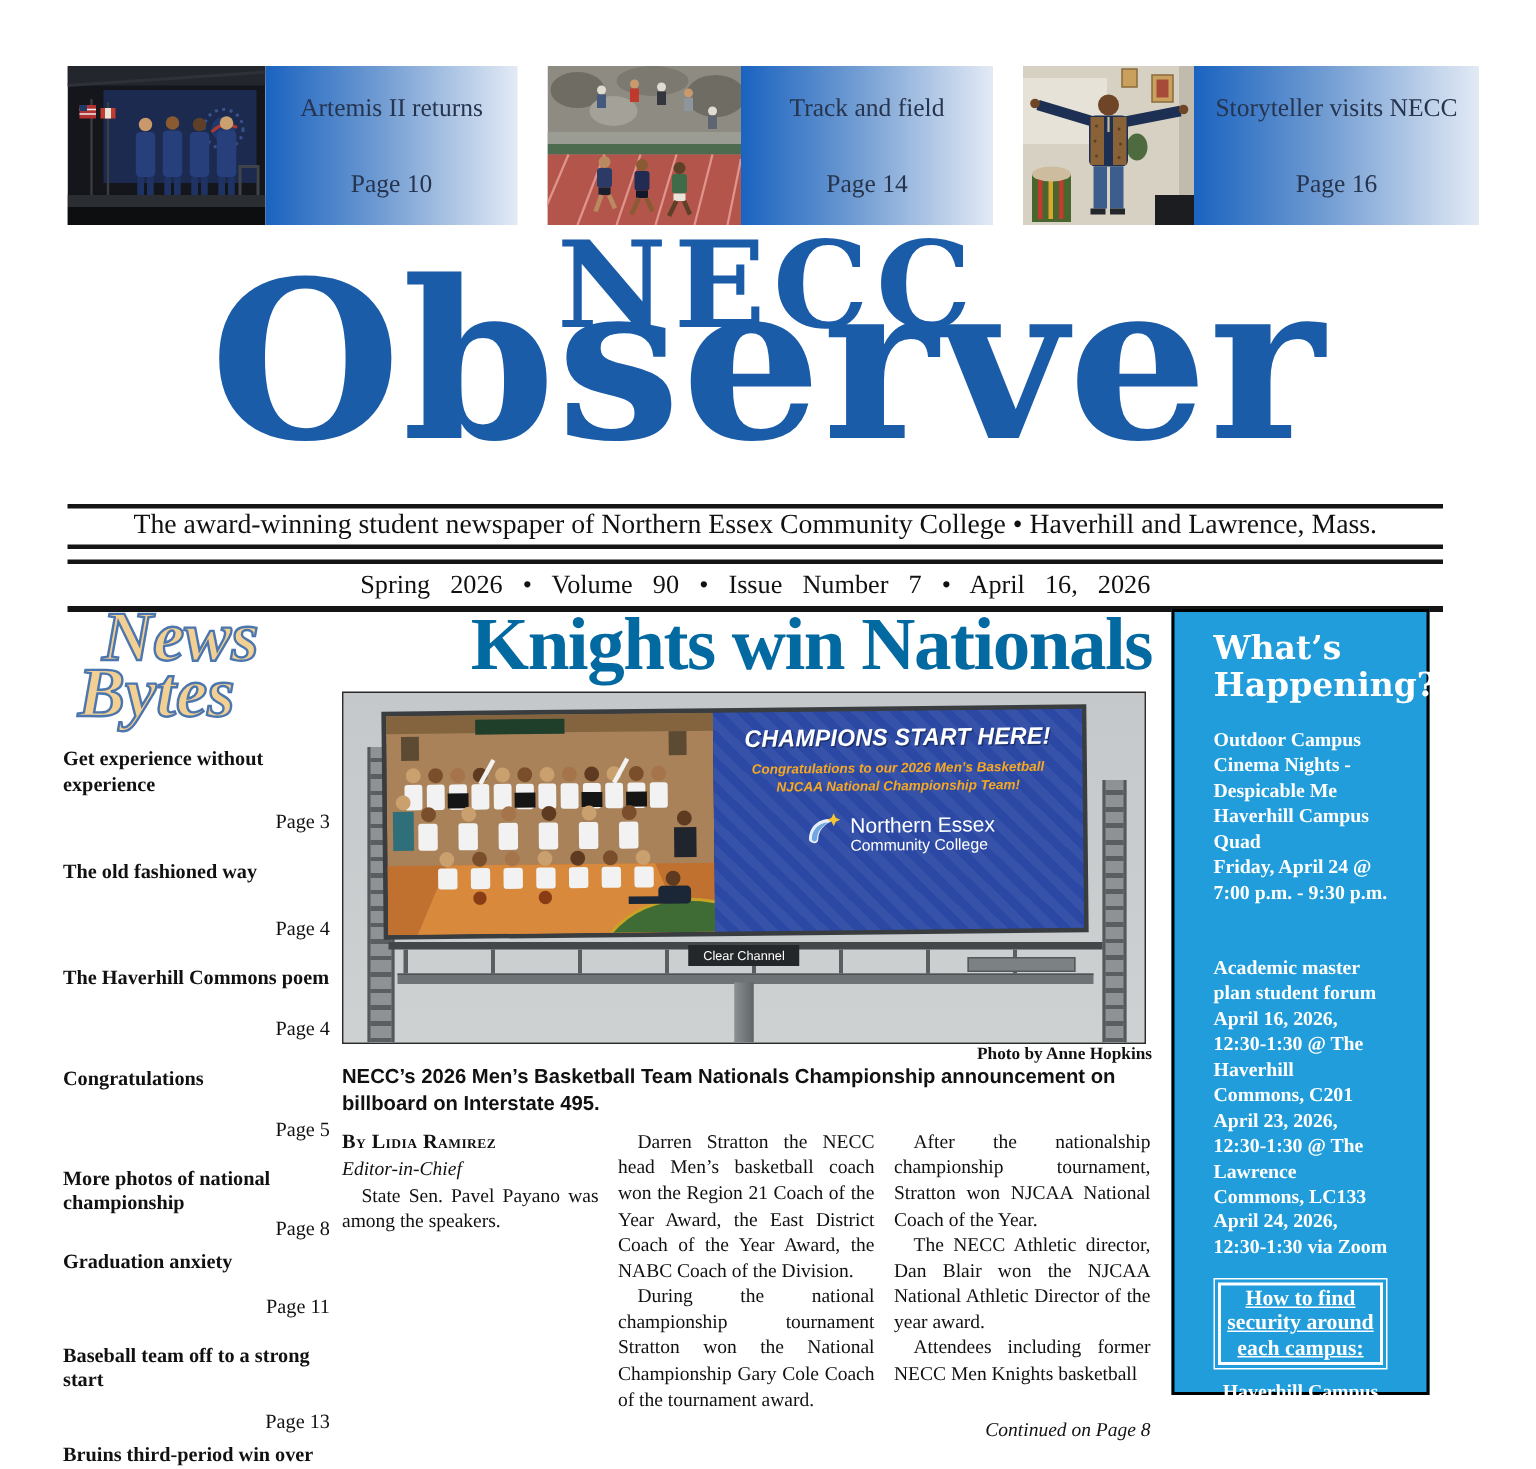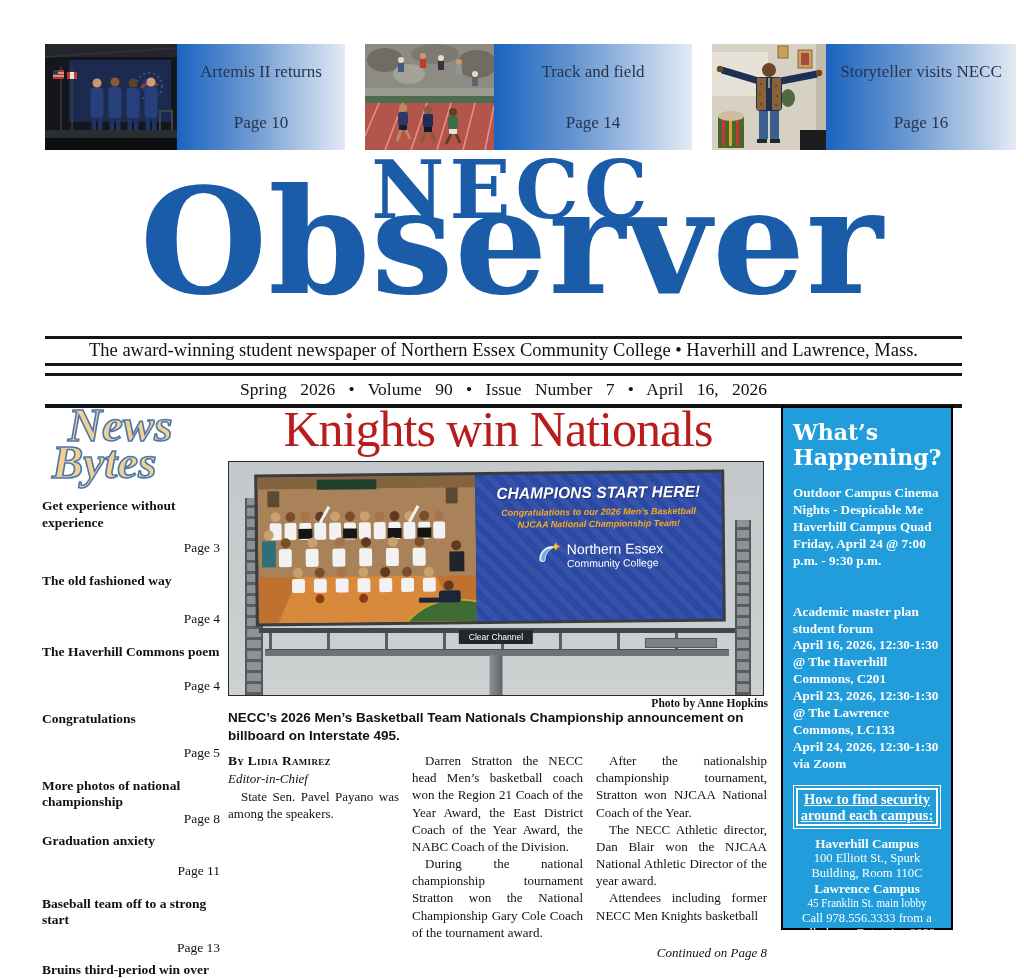--- a/index.html
+++ b/index.html
@@ -37,21 +37,21 @@
            -webkit-text-stroke:1.6px #4b76ae;line-height:.78;}
   .nb-l1{font-size:47px;margin-left:26px;}
   .nb-l2{font-size:47px;margin-left:10px;margin-top:0px;}
   .nb-list{margin-top:18px;}
   .nb-item{margin-bottom:17px;}
   .nb-title{font-weight:bold;font-size:13.5px;line-height:1.2;}
   .nb-page{text-align:right;font-size:13.5px;margin-top:9px;padding-right:4px;}
 
   
   .center{position:absolute;left:228px;top:404px;width:540px;}
-  .headline{font-weight:normal;font-size:50px;letter-spacing:-1px;text-align:center;line-height:1.02;color:#b91c1c;}
+  .headline{font-weight:bold;font-size:50px;letter-spacing:-1px;text-align:right;line-height:1.02;color:#0369a1;}
   .photo{position:relative;margin-top:6px;width:534px;height:233px;border:1px solid #2a2a2a;
          background:linear-gradient(#c4c8ca,#ced1d2);overflow:hidden;}
   .credit{text-align:right;font-weight:bold;font-size:11.5px;margin-top:1px;}
   .caption{font-family:"Liberation Sans",sans-serif;font-weight:bold;font-size:13.5px;line-height:1.3;}
   .cols{display:flex;gap:13px;margin-top:8px;}
   .col{width:171px;font-size:13px;line-height:1.32;text-align:justify;}
   .byline{font-weight:bold;font-size:13.5px;font-variant:small-caps;letter-spacing:.3px;}
   .role{font-style:italic;font-size:13px;margin-bottom:1px;}
   .col p{margin:0;text-indent:13px;}
   .continued{font-style:italic;text-align:right;margin-top:20px;}
@@ -81,21 +81,21 @@
   .pole{position:absolute;left:50%;transform:translateX(-50%);top:193px;width:13px;height:40px;
         background:linear-gradient(90deg,#8b9093,#5f6467);}
   .truss-l{position:absolute;left:16px;top:36px;bottom:0;width:14px;border-left:2px solid #54585b;border-right:2px solid #54585b;
            background:repeating-linear-gradient(0deg,#5a5e61 0 3px,rgba(0,0,0,0) 3px 11px),#8e9295;}
   .truss-r{position:absolute;right:12px;top:58px;bottom:0;width:12px;border-left:2px solid #54585b;border-right:2px solid #54585b;
            background:repeating-linear-gradient(0deg,#5a5e61 0 3px,rgba(0,0,0,0) 3px 11px),#8e9295;}
   .sidebox{position:absolute;right:46px;top:176px;width:70px;height:8px;background:#7c8184;border:1px solid #55595c;}
 
   
   .happening{position:absolute;left:781px;top:406px;width:172px;height:524px;box-sizing:border-box;
-             background:#209dda;border:2px solid #000;color:#fff;padding:12px 10px 0;}
+             background:#209dda;border:2px solid #000;color:#fff;padding:12px 26px 0;}
   .hap-title{font-family:"DejaVu Serif",serif;font-weight:bold;font-size:22px;line-height:1.12;margin-bottom:16px;}
   .event{font-weight:bold;font-size:13.2px;line-height:1.28;}
   .event1{margin-bottom:34px;}
   .event2{margin-bottom:12px;}
   .secbox{border:1px solid #fff;padding:2px;margin-bottom:7px;}
   .secbox-inner{border:2px solid #fff;padding:1px 2px;text-align:center;font-weight:bold;
                 font-size:14.5px;line-height:1.12;text-decoration:underline;}
   .campus{text-align:center;font-size:12.6px;line-height:1.16;}
   .campus-b{font-weight:bold;font-size:13.2px;}
   .condensed{transform:scaleX(.88);transform-origin:center;}
@@ -216,21 +216,21 @@
           </g>
           <g>
             <circle cx="88" cy="68" r="4" fill="#5d4027"></circle>
             <rect x="83" y="72" width="10" height="13" rx="2" fill="#3f6b49"></rect>
             <rect x="84" y="85" width="8" height="5" fill="#e8e4da"></rect>
             <line x1="86" y1="90" x2="81" y2="100" stroke="#5d4027" stroke-width="3"></line>
             <line x1="91" y1="90" x2="95" y2="99" stroke="#5d4027" stroke-width="3"></line>
           </g>
         </svg>
       </span>
-      <div class="tz-box" style="width:198px">
+      <div class="tz-box" style="width:168px">
         <div class="t">Track and field</div>
         <div class="p">Page 14</div>
       </div>
     </div>
 
     <div class="tz-gap"></div>
 
     <div class="tz">
       <span class="tz-photo" style="width:114px">
         <svg viewBox="0 0 114 106" width="114" height="106" preserveAspectRatio="none">

